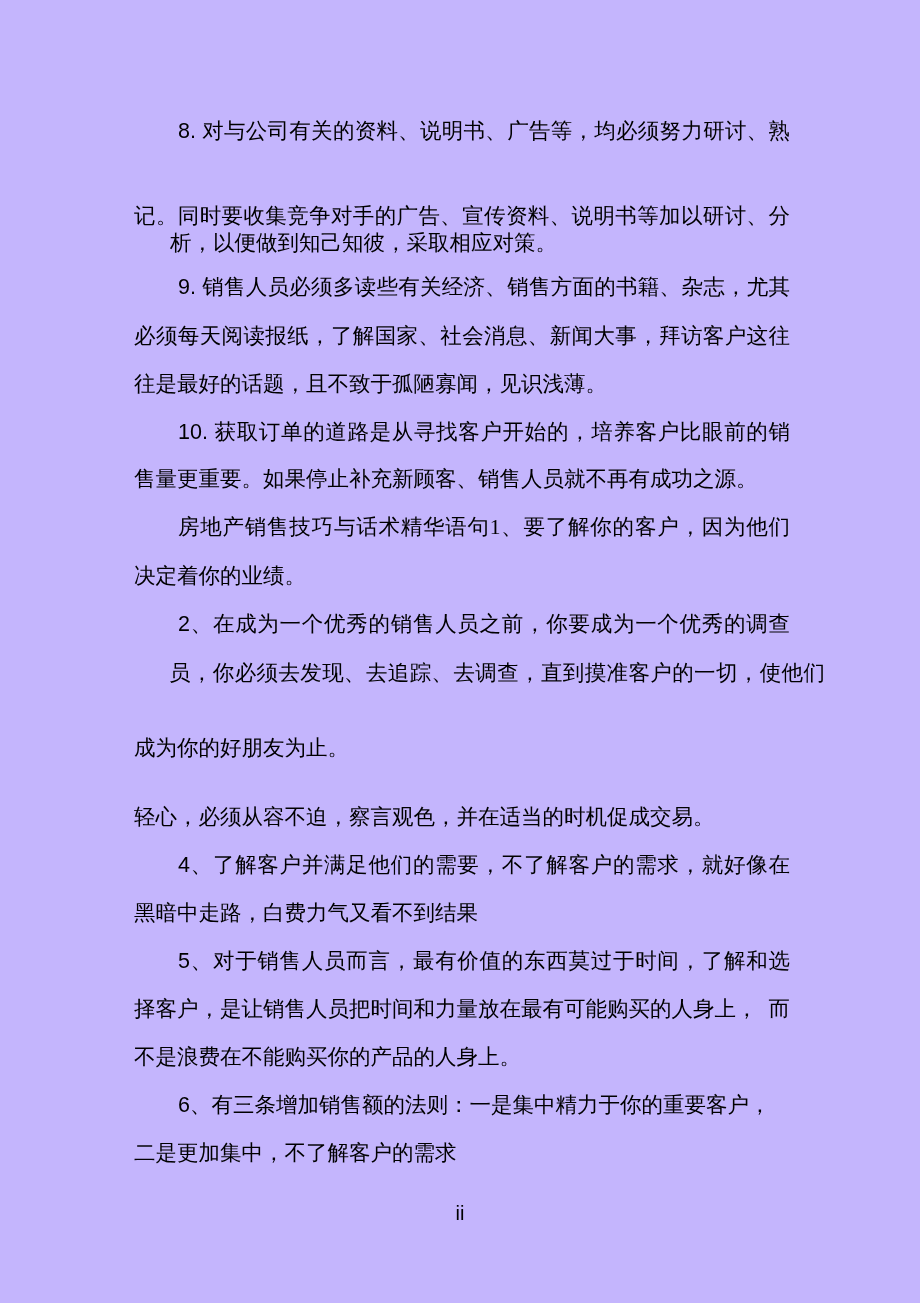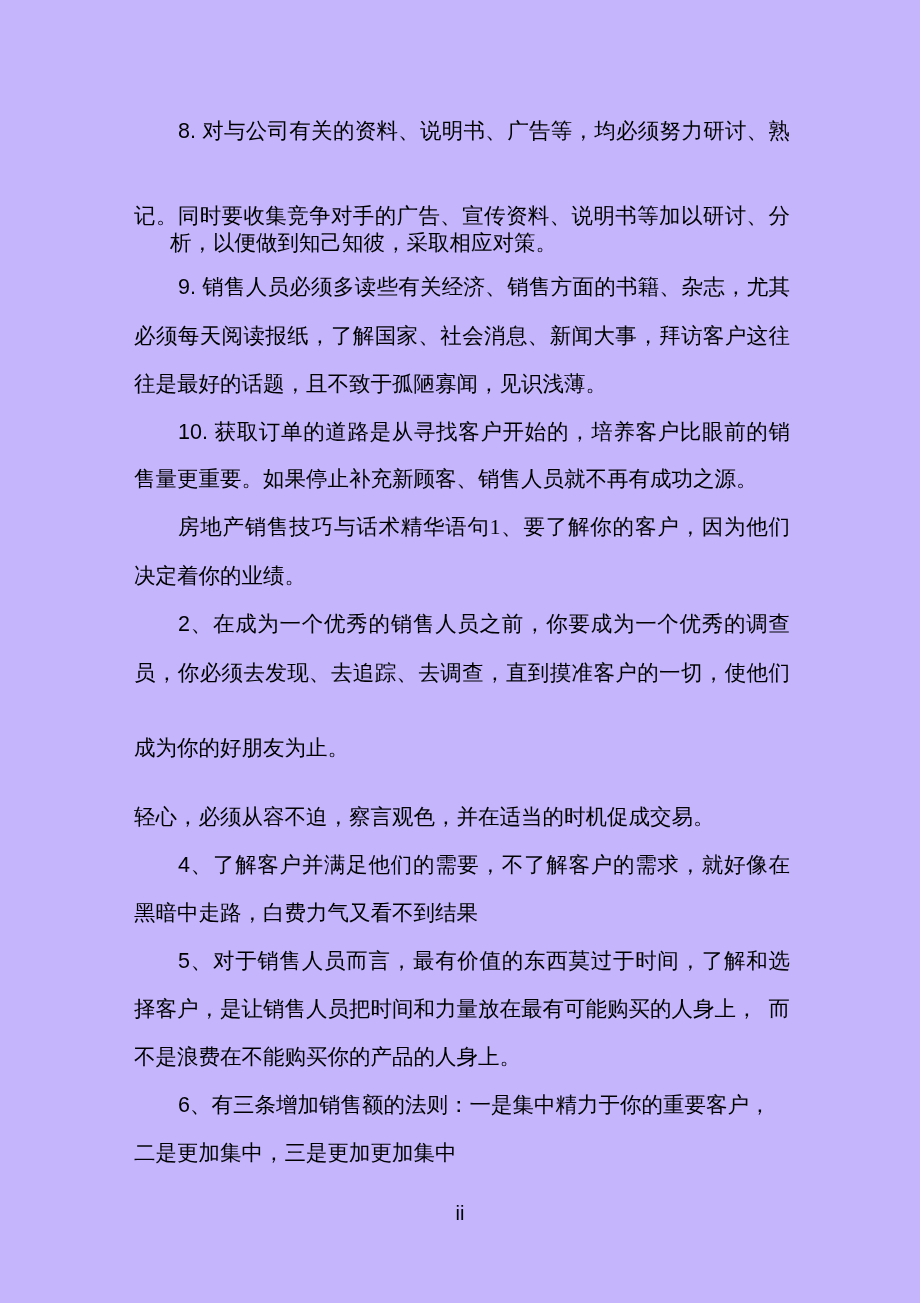--- a/index.html
+++ b/index.html
@@ -66,25 +66,25 @@
       <div class="line justify" style="top: 203px;"><span>记。同时要收集竞争对手的广告、宣传资料、说明书等加以研讨、分</span></div>
       <div class="line" style="top: 230px; margin-left: 36px;"><span>析，以便做到知己知彼，采取相应对策。</span></div>
       <div class="line indent justify" style="top: 274px;"><span class="num">9. </span><span>销售人员必须多读些有关经济、销售方面的书籍、杂志，尤其</span></div>
       <div class="line justify" style="top: 323px;"><span>必须每天阅读报纸，了解国家、社会消息、新闻大事，拜访客户这往</span></div>
       <div class="line" style="top: 371px;"><span>往是最好的话题，且不致于孤陋寡闻，见识浅薄。</span></div>
       <div class="line indent justify" style="top: 419px;"><span class="num">10. </span><span>获取订单的道路是从寻找客户开始的，培养客户比眼前的销</span></div>
       <div class="line" style="top: 466px;"><span>售量更重要。如果停止补充新顾客、销售人员就不再有成功之源。</span></div>
       <div class="line indent justify" style="top: 514px;"><span>房地产销售技巧与话术精华语句1、要了解你的客户，因为他们</span></div>
       <div class="line" style="top: 563px;"><span>决定着你的业绩。</span></div>
       <div class="line indent justify" style="top: 611px;"><span class="num">2、</span><span>在成为一个优秀的销售人员之前，你要成为一个优秀的调查</span></div>
-      <div class="line justify" style="top: 660px;"><span>员，你必须去发现、去追踪、去调查，直到摸准客户的一切，使他们</span></div>
+      <div class="line justify" style="top: 660px; margin-left: 35px;"><span>员，你必须去发现、去追踪、去调查，直到摸准客户的一切，使他们</span></div>
       <div class="line" style="top: 735px;"><span>成为你的好朋友为止。</span></div>
       <div class="line" style="top: 804px;"><span>轻心，必须从容不迫，察言观色，并在适当的时机促成交易。</span></div>
       <div class="line indent justify" style="top: 852px;"><span class="num">4、</span><span>了解客户并满足他们的需要，不了解客户的需求，就好像在</span></div>
       <div class="line" style="top: 900px;"><span>黑暗中走路，白费力气又看不到结果</span></div>
       <div class="line indent justify" style="top: 948px;"><span class="num">5、</span><span>对于销售人员而言，最有价值的东西莫过于时间，了解和选</span></div>
       <div class="line split" style="top: 996px;"><span>择客户，是让销售人员把时间和力量放在最有可能购买的人身上，</span><span>而</span></div>
       <div class="line" style="top: 1044px;"><span>不是浪费在不能购买你的产品的人身上。</span></div>
       <div class="line indent" style="top: 1092px;"><span class="num">6、</span><span>有三条增加销售额的法则：一是集中精力于你的重要客户，</span></div>
-      <div class="line" style="top: 1140px;"><span>二是更加集中，三是更加更加集中</span></div>
+      <div class="line" style="top: 1140px;"><span>二是更加集中，不了解客户的需求</span></div>
     </div>
   <div class="footer">ii</div>
 </div>
 
 </body></html>

